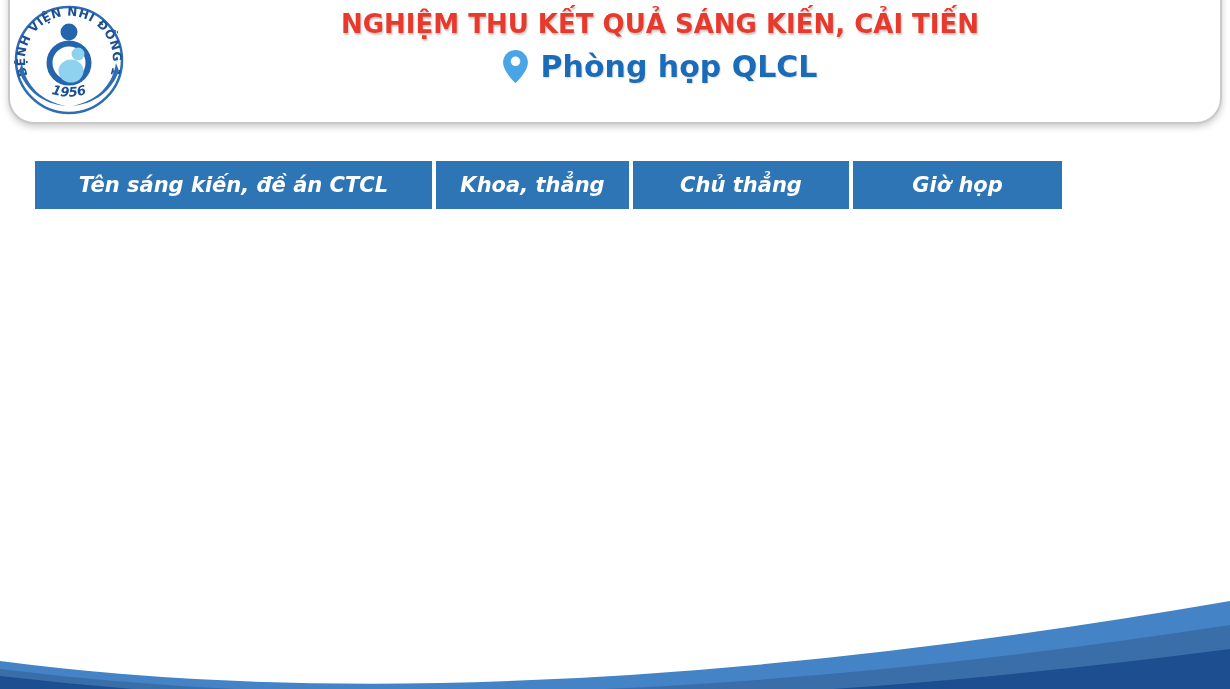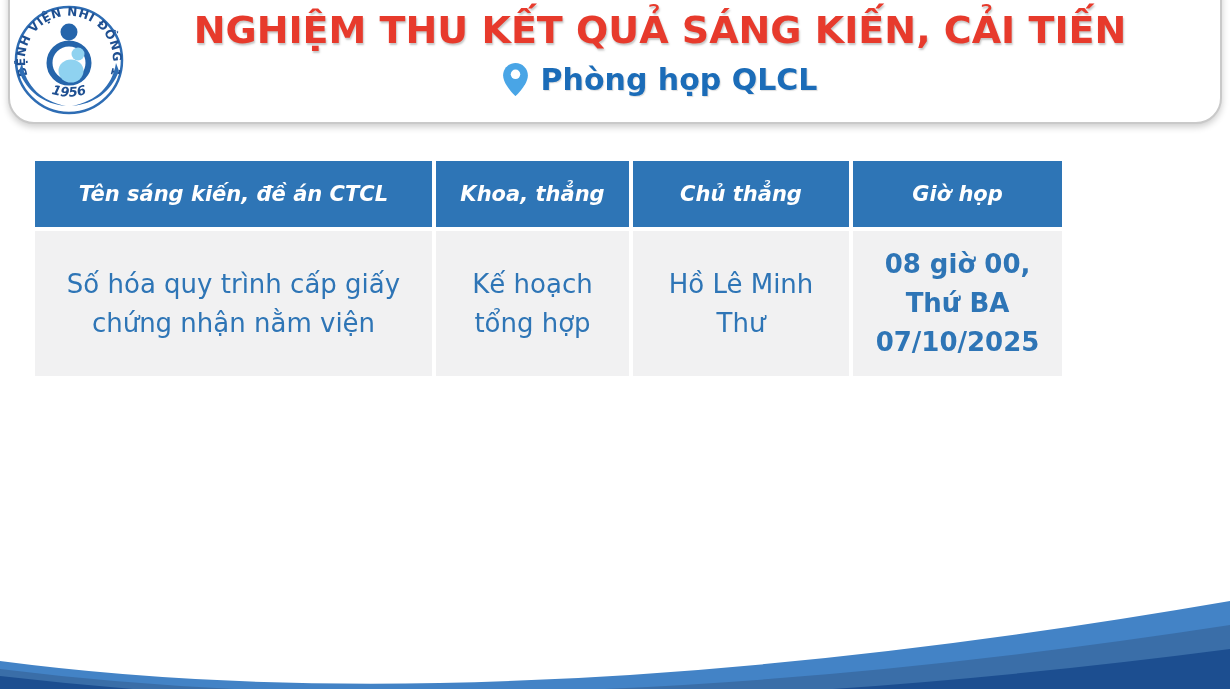--- a/index.html
+++ b/index.html
@@ -22,21 +22,21 @@
     position:relative;width:100%;height:100%;
   }
   .logo-wrap{
     position:absolute;left:4px;top:32px;width:110px;height:112px;
   }
   .title-block{
     position:absolute;left:130px;right:40px;top:38px;text-align:center;
   }
   .page-title{
     color:#e73a2c;
-    font-size:38px;
+    font-size:26px;
     font-weight:800;
     letter-spacing:0px;
     line-height:1.1;
     text-shadow:1px 2px 2px rgba(90,90,90,0.35);
     white-space:nowrap;
   }
   .subtitle-row{
     margin-top:10px;
     display:flex;align-items:center;justify-content:center;gap:13px;
   }
@@ -55,21 +55,21 @@
   table.schedule{
     border-collapse:separate;
     border-spacing:4px;
   }
   table.schedule th{
     background:#2e75b6;
     color:#ffffff;
     font-weight:bold;
     font-style:italic;
     font-size:21px;
-    height:66px;
+    height:48px;
     text-align:center;
     vertical-align:middle;
     padding:0 10px;
     margin-top:43px;
   }
   table.schedule td{
     background:#f1f1f2;
     color:#2e75b6;
     font-size:26px;
     text-align:center;
@@ -153,28 +153,20 @@
     </colgroup>
     <thead>
       <tr>
         <th>Tên sáng kiến, đề án CTCL</th>
         <th>Khoa, thẳng</th>
         <th>Chủ thẳng</th>
         <th>Giờ họp</th>
       </tr>
     </thead>
     <tbody>
-      <tr class="row-1">
-        <td class="cell-initiative">Số hóa quy trình cấp giấy chứng nhận nằm viện</td>
-        <td class="cell-department">Kế hoạch tổng hợp</td>
-        <td class="cell-lead">Hồ Lê Minh Thư</td>
-        <td class="cell-time">08 giờ 00,
-Thứ BA
-07/10/2025</td>
-      </tr>
     </tbody>
   </table>
 </div>
 
 <svg class="waves" viewBox="0 0 1230 112" preserveAspectRatio="none">
   <path d="M0,84 Q500,150 1230,24 L1230,112 L0,112 Z" fill="#4383c6"></path>
   <path d="M0,92 Q520,157 1230,48 L1230,112 L0,112 Z" fill="#3a6ea8"></path>
   <path d="M0,99 Q540,162 1230,72 L1230,112 L0,112 Z" fill="#1c4e90"></path>
 </svg>
 

